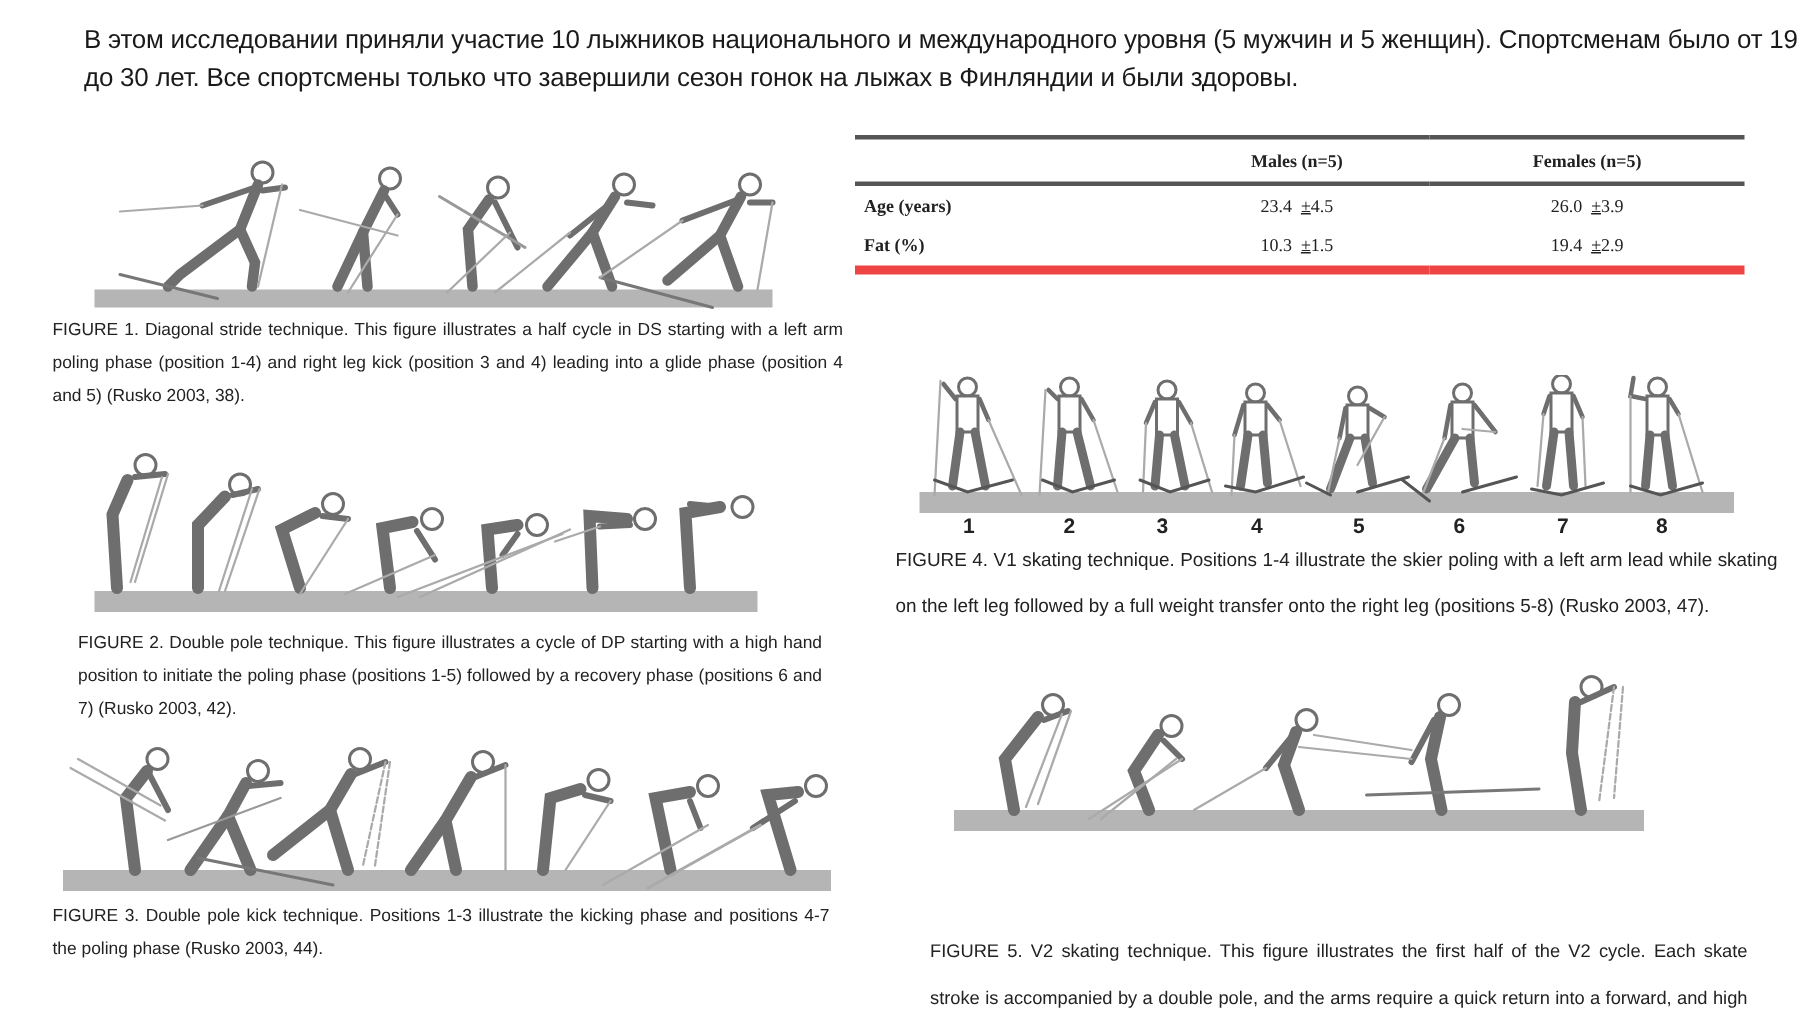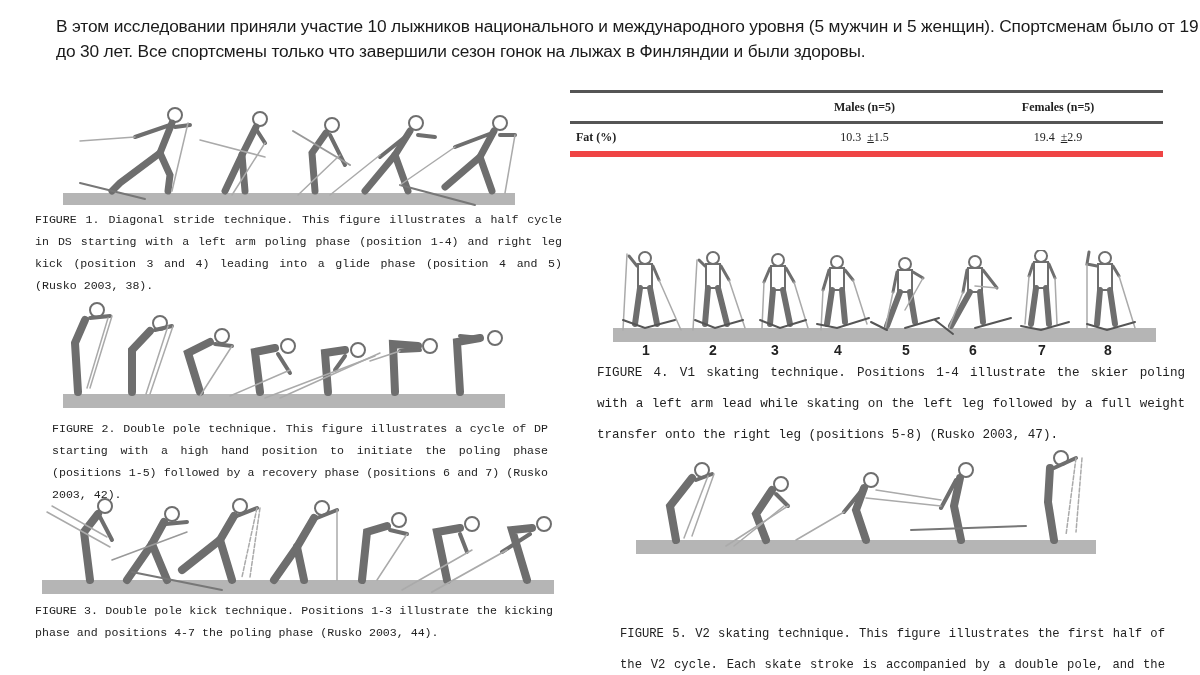--- a/index.html
+++ b/index.html
@@ -8,21 +8,21 @@
     font-family:"Liberation Sans", sans-serif; color:#111;
   }
   .intro {
     position:absolute; left:56px; top:14px; width:1150px;
     font-family:"Liberation Sans", sans-serif; font-size:17.3px; line-height:25px; color:#1a1a1a;
     letter-spacing:-0.15px;
   }
   .fig { position:absolute; }
   .fig svg { display:block; }
   .caption {
-    position:absolute; font-family:Liberation Mono, monospace; color:#222;
+    position:absolute; font-family:Liberation Sans, sans-serif; color:#222;
     font-size:11.6px; line-height:22px; text-align:justify; text-align-last:left;
   }
   .cap-r { font-size:12.6px; line-height:31px; }
   table.stats {
     position:absolute; left:570px; top:90px; width:593px; border-collapse:collapse;
     font-family:"Liberation Serif", serif; font-size:12px; color:#222;
   }
   table.stats th { font-weight:bold; height:28px; text-align:center; padding:0; }
   table.stats td { height:26.5px; padding:0; text-align:center; }
   table.stats td.lbl { text-align:left; padding-left:6px; font-weight:bold; width:200px; }
@@ -37,20 +37,25 @@
 
 <div class="intro">В этом исследовании приняли участие 10 лыжников национального и международного уровня (5 мужчин и 5 женщин). Спортсменам было от 19 до 30 лет. Все спортсмены только что завершили сезон гонок на лыжах в Финляндии и были здоровы.</div>
 
 <table class="stats">
   <tbody>
       <tr class="top">
     <th></th>
     <th>Males (n=5)</th>
     <th>Females (n=5)</th>
   </tr>
+  <tr>
+    <td class="lbl">Age (years)</td>
+    <td><span>23.4</span>&nbsp;&nbsp;<span class="pm">±</span><span>4.5</span></td>
+    <td><span>26.0</span>&nbsp;&nbsp;<span class="pm">±</span><span>3.9</span></td>
+  </tr>
   <tr class="last">
     <td class="lbl">Fat (%)</td>
     <td><span>10.3</span>&nbsp;&nbsp;<span class="pm">±</span><span>1.5</span></td>
     <td><span>19.4</span>&nbsp;&nbsp;<span class="pm">±</span><span>2.9</span></td>
   </tr>
 </tbody>
   </table>
 
 <div class="fig" style="left:60px;top:95px;">
   <svg width="460" height="115" viewBox="0 0 460 115">

